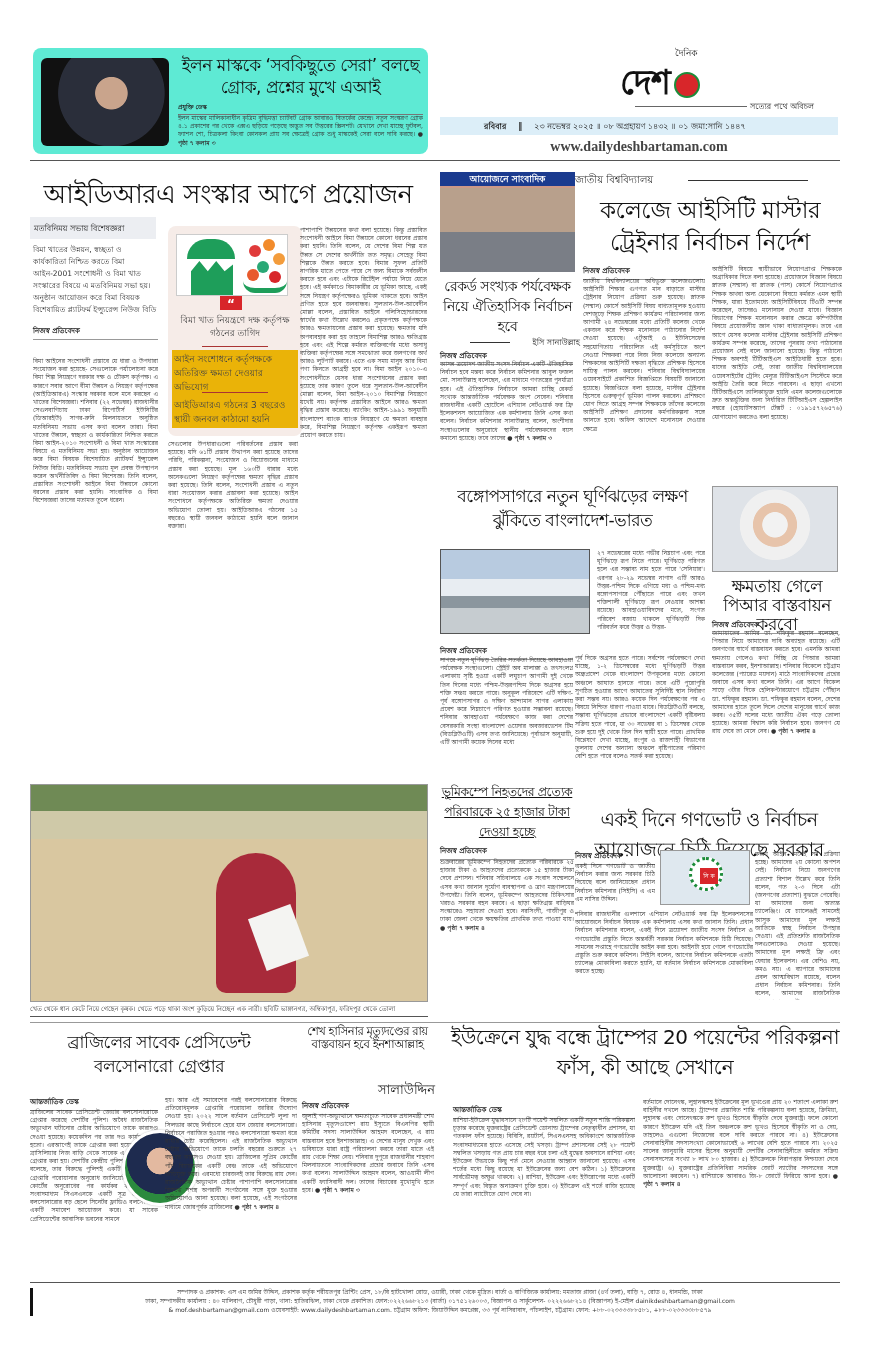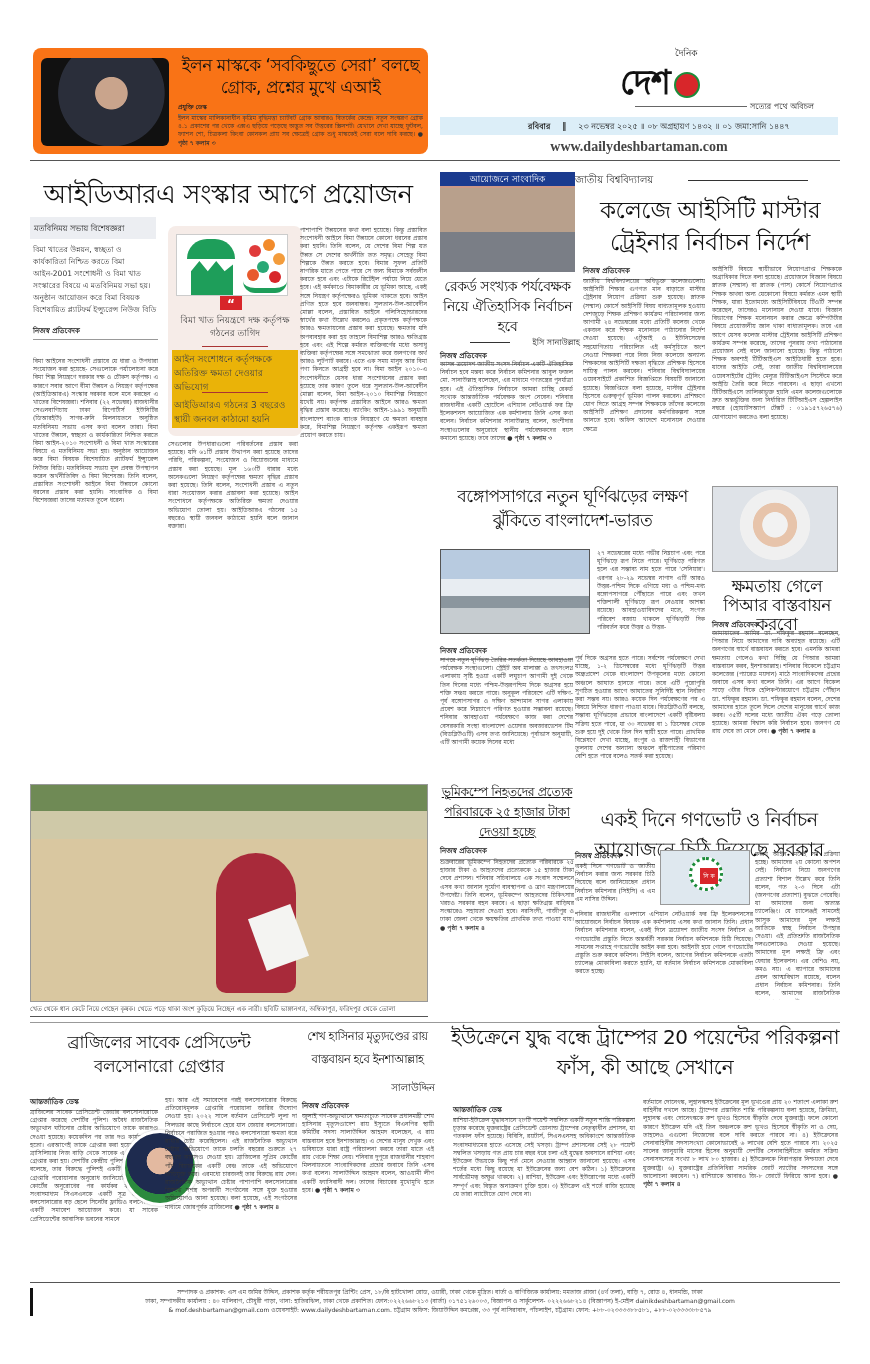--- a/index.html
+++ b/index.html
@@ -5,34 +5,34 @@
   * { box-sizing: border-box; margin: 0; padding: 0; }
   body { width: 870px; height: 1364px; background: #fff; font-family: "DejaVu Sans", sans-serif; color: #222; position: relative; overflow: hidden; }
   .abs { position: absolute; }
   .body-text { font-size: 6px; line-height: 8.2px; color: #333; text-align: justify; }
   .byline { font-size: 7px; font-weight: bold; border-bottom: 1px solid #999; padding-bottom: 2px; margin-bottom: 17px; }
   .cont { font-weight: bold; }
   .hl { font-family: "DejaVu Sans", sans-serif; color: #111; text-align: center; letter-spacing: -0.5px; }
   .hrule { position: absolute; height: 1px; background: #555; }
 
   
-  .teaser { left: 33px; top: 48px; width: 395px; height: 106px; background: #f97316; border-radius: 8px; }
+  .teaser { left: 33px; top: 48px; width: 395px; height: 106px; background: #5eead4; border-radius: 8px; }
   .teaser-photo { left: 8px; top: 10px; width: 128px; height: 88px; border-radius: 6px; background: radial-gradient(circle at 55% 40%, #c9a48c 0 18%, #2a2e3a 19% 60%, #111 61%); }
   .teaser-hl { left: 145px; top: 6px; width: 245px; font-size: 17px; line-height: 22px; }
   .teaser-desk { left: 145px; top: 54px; width: 245px; font-size: 6px; font-weight: bold; border-bottom: 1px solid #777; padding-bottom: 1px; }
   .teaser-body { left: 145px; top: 66px; width: 245px; }
 
   
   .mast-small { left: 675px; top: 46px; font-size: 9px; }
   .mast-logo { left: 620px; top: 56px; font-size: 34px; font-weight: bold; letter-spacing: -1px; color: #111; display: flex; align-items: center; gap: 4px; }
   .mast-emblem { width: 26px; height: 26px; border-radius: 50%; background: #d8262a; border: 2px solid #1d8c3a; display: inline-block; }
   .mast-tag { left: 750px; top: 100px; font-size: 8px; }
   .mast-tagline { left: 635px; top: 106px; width: 112px; height: 1px; background: #666; }
   .dateline { left: 440px; top: 117px; width: 398px; height: 18px; background: #dceef8; font-size: 8px; display: flex; align-items: center; }
-  .dateline .day { margin-left: 88px; font-weight: bold; }
+  .dateline .day { margin-left: 44px; font-weight: bold; }
   .dateline .sep { margin: 0 12px; font-weight: bold; }
   .website { left: 440px; top: 139px; width: 398px; text-align: center; font-family: "Liberation Serif", serif; font-size: 14px; font-weight: bold; color: #444; }
 
   
   .lead-hl { left: 28px; top: 174px; width: 400px; font-size: 26px; }
   .lead-sub { left: 30px; top: 217px; width: 126px; height: 22px; background: #eceef2; font-size: 8px; padding: 5px 4px; }
   .lead-intro { left: 33px; top: 244px; width: 124px; font-size: 7.5px; line-height: 12px; color: #333; }
   .quotebox { left: 168px; top: 226px; width: 134px; height: 210px; background: #f6ece8; border-radius: 8px; }
   .quote-img { left: 8px; top: 8px; width: 112px; height: 62px; background: #fff; border: 1px solid #ccc; }
   .umbrella { left: 10px; top: 4px; width: 48px; height: 20px; background: #1e9e5a; border-radius: 24px 24px 0 0; }
@@ -41,21 +41,21 @@
   .quote-mark { left: 52px; top: 70px; width: 22px; height: 14px; background: #d8262a; color: #fff; font-size: 12px; text-align: center; line-height: 16px; font-weight: bold; }
   .q1 { left: 4px; top: 88px; width: 126px; font-size: 9px; line-height: 13px; text-align: center; color: #444; }
   .qdiv { left: 34px; width: 66px; height: 1px; background: #a33; }
   .qbox { left: 4px; width: 126px; font-size: 9px; line-height: 14px; color: #444; background: #eab308; padding: 2px; }
   .lead-col1 { left: 33px; top: 325px; width: 125px; }
   .lead-col2 { left: 168px; top: 440px; width: 130px; }
   .lead-col3 { left: 300px; top: 226px; width: 127px; }
 
   
   .ec-photo { left: 440px; top: 172px; width: 135px; height: 100px; background: linear-gradient(#1b3b8f 0 14%, #c98 14% 16%, #b8a08c 16% 60%, #7a7e86 60%); }
-  .ec-banner { left: 440px; top: 172px; width: 135px; height: 14px; background: #1b3b8f; color: #fff; font-size: 9px; font-weight: normal; text-align: center; line-height: 14px; overflow: hidden; white-space: nowrap; }
+  .ec-banner { left: 440px; top: 172px; width: 135px; height: 14px; background: #1b3b8f; color: #fff; font-size: 9px; font-weight: bold; text-align: center; line-height: 14px; overflow: hidden; white-space: nowrap; }
   .ec-hl { left: 436px; top: 276px; width: 143px; font-size: 14px; line-height: 20px; }
   .ec-src { left: 470px; top: 336px; width: 110px; font-size: 8px; text-align: right; }
   .ec-src-line { left: 470px; top: 342px; width: 40px; height: 1px; background: #333; }
   .ec-byline { left: 440px; top: 350px; width: 133px; }
   .ec-body { left: 440px; top: 360px; width: 133px; }
 
   
   .nu-kicker { left: 575px; top: 172px; font-size: 10px; color: #333; }
   .nu-kline { left: 688px; top: 180px; width: 120px; height: 1px; background: #333; }
   .nu-hl { left: 575px; top: 194px; width: 270px; font-size: 23px; line-height: 32px; }
@@ -100,22 +100,22 @@
   .el-col2 { left: 755px; top: 850px; width: 85px; }
 
   
   .bo-hl { left: 40px; top: 1030px; width: 238px; font-size: 17px; line-height: 24px; }
   .bo-byline { left: 30px; top: 1096px; width: 128px; }
   .bo-col1 { left: 30px; top: 1108px; width: 128px; }
   .bo-photo { left: 122px; top: 1130px; width: 76px; height: 76px; border-radius: 50%; background: radial-gradient(circle at 50% 40%, #e3b9a0 0 24%, #1e2b4f 25% 60%, #2b8a3e 61%); border: 3px solid #fff; box-shadow: 0 0 2px #aaa; }
   .bo-col2 { left: 165px; top: 1096px; width: 132px; }
 
   
-  .hs-hl { left: 300px; top: 1025px; width: 135px; font-size: 11.5px; line-height: 23px; }
-  .hs-src { left: 330px; top: 1080px; width: 105px; font-size: 10px; text-align: right; }
+  .hs-hl { left: 300px; top: 1025px; width: 135px; font-size: 11.5px; line-height: 13px; }
+  .hs-src { left: 330px; top: 1080px; width: 105px; font-size: 13px; text-align: right; }
   .hs-byline { left: 302px; top: 1100px; width: 132px; }
   .hs-body { left: 302px; top: 1112px; width: 132px; }
 
   
   .uk-hl { left: 445px; top: 1022px; width: 400px; font-size: 20px; line-height: 30px; }
   .uk-byline { left: 453px; top: 1104px; width: 182px; }
   .uk-col1 { left: 453px; top: 1116px; width: 182px; }
   .uk-col2 { left: 643px; top: 1098px; width: 195px; }
 
   .bottom-rule { left: 30px; top: 1282px; width: 810px; height: 1px; background: #555; }

